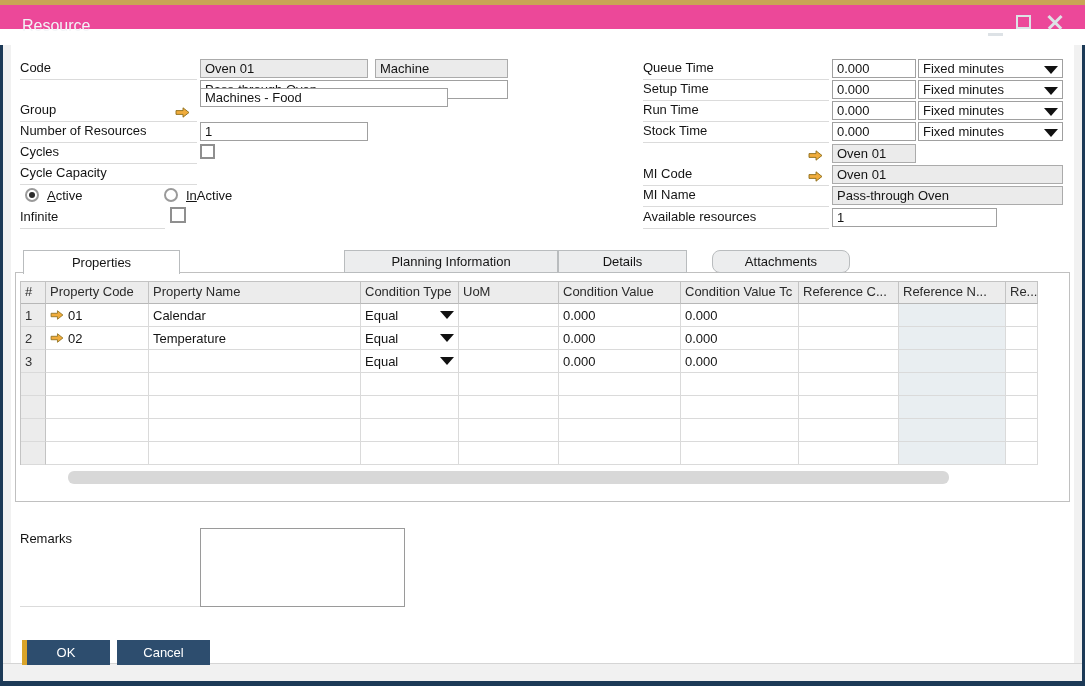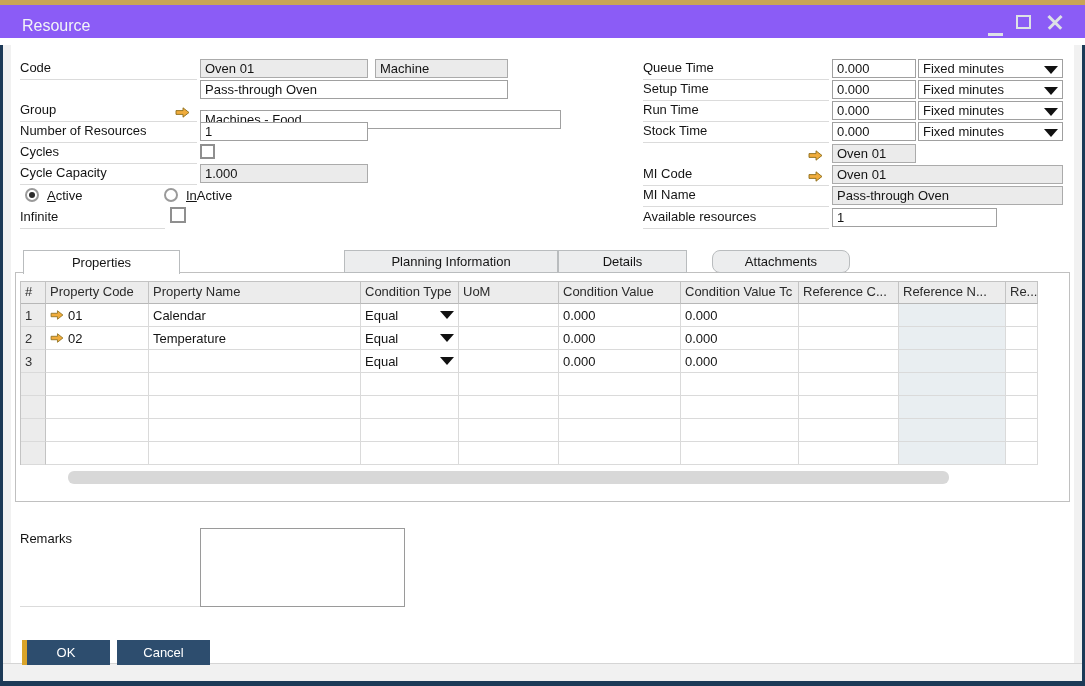--- a/index.html
+++ b/index.html
@@ -2,21 +2,21 @@
 <html><head>
 <meta charset="utf-8">
 <style>
   * { margin:0; padding:0; box-sizing:border-box; }
   html,body { width:1085px; height:686px; overflow:hidden; background:#fff;
               font-family:"Liberation Sans", sans-serif; }
   .window { position:relative; width:1085px; height:686px; background:#ffffff; }
 
   
   .top-gold   { position:absolute; left:0; top:0; width:1085px; height:5px; background:#C9A455; }
-  .titlebar   { position:absolute; left:0; top:5px; width:1085px; height:33px; background:#8b5cf6; }
+  .titlebar   { position:absolute; left:0; top:5px; width:1085px; height:24px; background:#ec4899; }
   .title-text { position:absolute; left:22px; top:12px; font-size:16px; color:#F2F5F7; }
   .edge-l { position:absolute; left:0; top:45px; width:3px; height:641px; background:#1C3A57; }
   .edge-r { position:absolute; right:0; top:45px; width:3px; height:641px; background:#1C3A57; }
   .pad-l  { position:absolute; left:3px; top:45px; width:8px; height:618px; background:#F1F1F1; }
   .pad-r  { position:absolute; right:3px; top:45px; width:8px; height:618px; background:#F1F1F1; }
   .statusbar   { position:absolute; left:3px; top:663px; width:1079px; height:18px; background:#F1F1F1; border-top:1px solid #D5D5D5; }
   .bottom-navy { position:absolute; left:0; top:681px; width:1085px; height:5px; background:#1C3A57; }
 
   .min-icon { position:absolute; left:988px; top:33px; width:15px; height:3px; background:#DDE2E6; cursor:pointer; }
   .max-icon { position:absolute; left:1016px; top:15px; width:15px; height:14px; border:2px solid #DDE2E6; cursor:pointer; }
@@ -95,30 +95,29 @@
   <input class="inp gray" style="left: 375px; top: 59px; width: 133px;" readonly="" value="Machine">
 
   <input class="inp" style="left: 200px; top: 80px; width: 308px;" value="Pass-through Oven">
 
   <div class="lbl" style="left:20px; top:102px; width:177px;">Group</div>
   <span class="arrow" style="left:175px; top:104px;">
     <svg width="15" height="11" viewBox="0 0 15 11">
         <path d="M1 3.6 H8 V0.8 L14 5.5 L8 10.2 V7.4 H1 Z" fill="#F0AC3C" stroke="#8C6D1B" stroke-width="0.9"></path>
       </svg>
   </span>
-  <input class="inp" style="left: 200px; top: 110px; width: 361px;" value="Machines - Food">
+  <input class="inp" style="left: 200px; top: 88px; width: 248px;" value="Machines - Food">
 
   <div class="lbl" style="left:20px; top:123px; width:177px;">Number of Resources</div>
   <input class="inp" style="left: 200px; top: 122px; width: 168px;" value="1">
 
   <div class="lbl" style="left:20px; top:144px; width:177px;">Cycles</div>
   <span class="chk" style="left:200px; top:144px; width:15px; height:15px;"></span>
 
   <div class="lbl" style="left:20px; top:165px; width:177px;">Cycle Capacity</div>
-  <input class="inp gray" style="left: 200px; top: 164px; width: 168px;" readonly="" value="1.000">
 
   <span class="radio sel" style="left:25px; top:188px;"></span>
   <span class="radio-label" style="left:47px; top:188px;"><u>A</u><span>ctive</span></span>
   <span class="radio" style="left:164px; top:188px;"></span>
   <span class="radio-label" style="left:186px; top:188px;"><u>In</u><span>Active</span></span>
 
   <div class="lbl" style="left:20px; top:209px; width:145px;">Infinite</div>
   <span class="chk" style="left:170px; top:207px; width:16px; height:16px;"></span>
 
   <div class="lbl" style="left:643px; top:60px; width:186px;">Queue Time</div>

